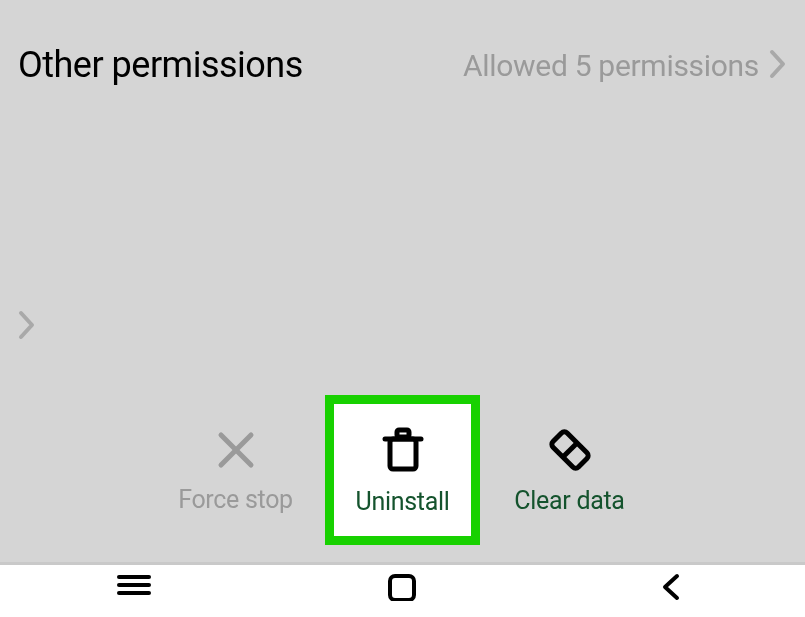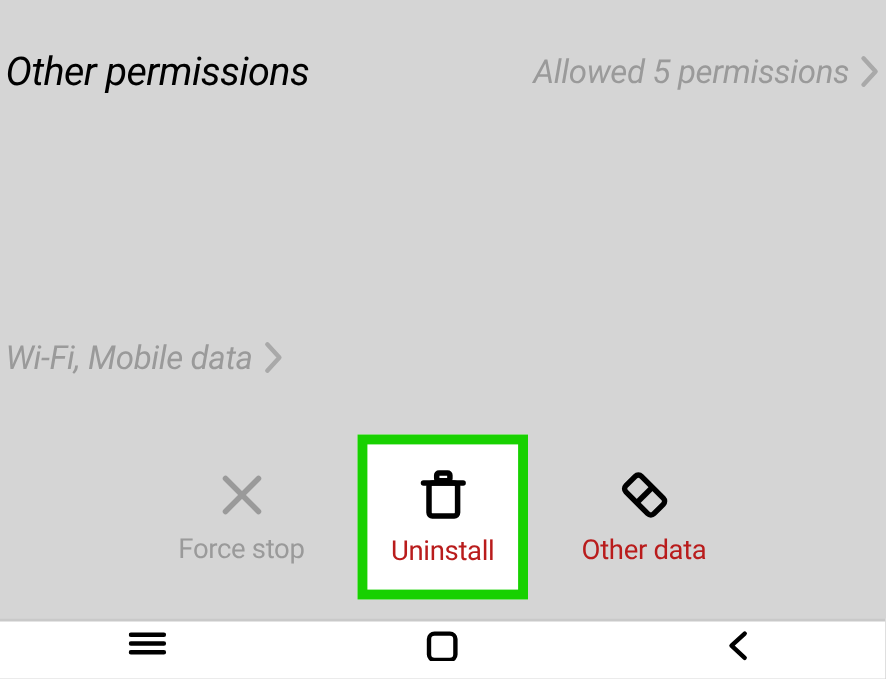--- a/index.html
+++ b/index.html
@@ -5,79 +5,77 @@
 * { box-sizing: border-box; margin: 0; padding: 0; }
 body {
   width: 805px;
   height: 617px;
   background: #d5d5d5;
   font-family: -apple-system, BlinkMacSystemFont, "Segoe UI", Roboto, Arial, sans-serif;
   overflow: hidden;
   position: relative;
 }
 .settings-list {
-  padding: 0 5px;
-  font-style: italic;
+  padding: 0 18px;
 }
 .setting-row {
   display: flex;
   align-items: center;
   justify-content: space-between;
   height: 130px;
   cursor: pointer;
 }
 .setting-label {
   font-size: 36px;
   font-weight: 400;
   color: #000;
   letter-spacing: -0.5px;
 }
 .setting-value-wrap {
   display: flex;
-  align-items: center;
   gap: 10px;
 }
 .setting-value {
   font-size: 30px;
   color: #9a9a9a;
   letter-spacing: -0.3px;
 }
 .chevron {
   color: #a9a9a9;
   flex-shrink: 0;
 }
 .bottom-actions {
   position: absolute;
   left: 0;
   right: 0;
   top: 395px;
   height: 150px;
   display: flex;
   justify-content: center;
   align-items: stretch;
-  gap: 28px;
+  gap: 12px;
 }
 .action-btn {
   width: 155px;
   display: flex;
   flex-direction: column;
   align-items: center;
   justify-content: center;
   gap: 12px;
   cursor: pointer;
 }
 .action-btn.highlighted {
   background: #fff;
   border: 9px solid #18d100;
 }
 .action-btn.disabled .action-label { color: #9a9a9a; }
 .action-btn.disabled .icon-stroke { stroke: #9a9a9a; }
 .action-label {
   font-size: 25px;
-  color: #b91c1c;
+  color: #14532d;
   letter-spacing: -0.3px;
 }
 .icon-stroke { stroke: #000; }
 .navbar {
   position: absolute;
   left: 0;
   right: 0;
   bottom: 0;
   height: 55px;
   background: #fff;
@@ -109,21 +107,20 @@
         <polyline points="3,4 14,16 3,28" fill="none" stroke="#a9a9a9" stroke-width="4" stroke-linecap="round" stroke-linejoin="round"></polyline>
       </svg>
     </div>
   </div>
 
   <div class="setting-row">
   </div>
 
   <div class="setting-row">
     <div class="setting-value-wrap">
-      <span class="setting-value">Wi-Fi, Mobile data</span>
       <svg class="chevron" width="18" height="32" viewBox="0 0 18 32">
         <polyline points="3,4 14,16 3,28" fill="none" stroke="#a9a9a9" stroke-width="4" stroke-linecap="round" stroke-linejoin="round"></polyline>
       </svg>
     </div>
   </div>
 
 </div>
 
 <div class="bottom-actions">
 
@@ -144,21 +141,21 @@
     <span class="action-label">Uninstall</span>
   </div>
 
   <div class="action-btn">
     <svg width="52" height="48" viewBox="0 0 52 48">
       <g transform="rotate(45 26 24)">
         <rect class="icon-stroke" x="8" y="14" width="36" height="20" rx="4" fill="none" stroke-width="5"></rect>
         <line class="icon-stroke" x1="26" y1="14" x2="26" y2="34" stroke-width="5"></line>
       </g>
     </svg>
-    <span class="action-label">Other data</span>
+    <span class="action-label">Clear data</span>
   </div>
 
 </div>
 
 <div class="navbar">
   <div class="nav-btn">
     <svg width="34" height="24" viewBox="0 0 34 24">
       <line x1="2" y1="4" x2="32" y2="4" stroke="#000" stroke-width="4" stroke-linecap="round"></line>
       <line x1="2" y1="12" x2="32" y2="12" stroke="#000" stroke-width="4" stroke-linecap="round"></line>
       <line x1="2" y1="20" x2="32" y2="20" stroke="#000" stroke-width="4" stroke-linecap="round"></line>

